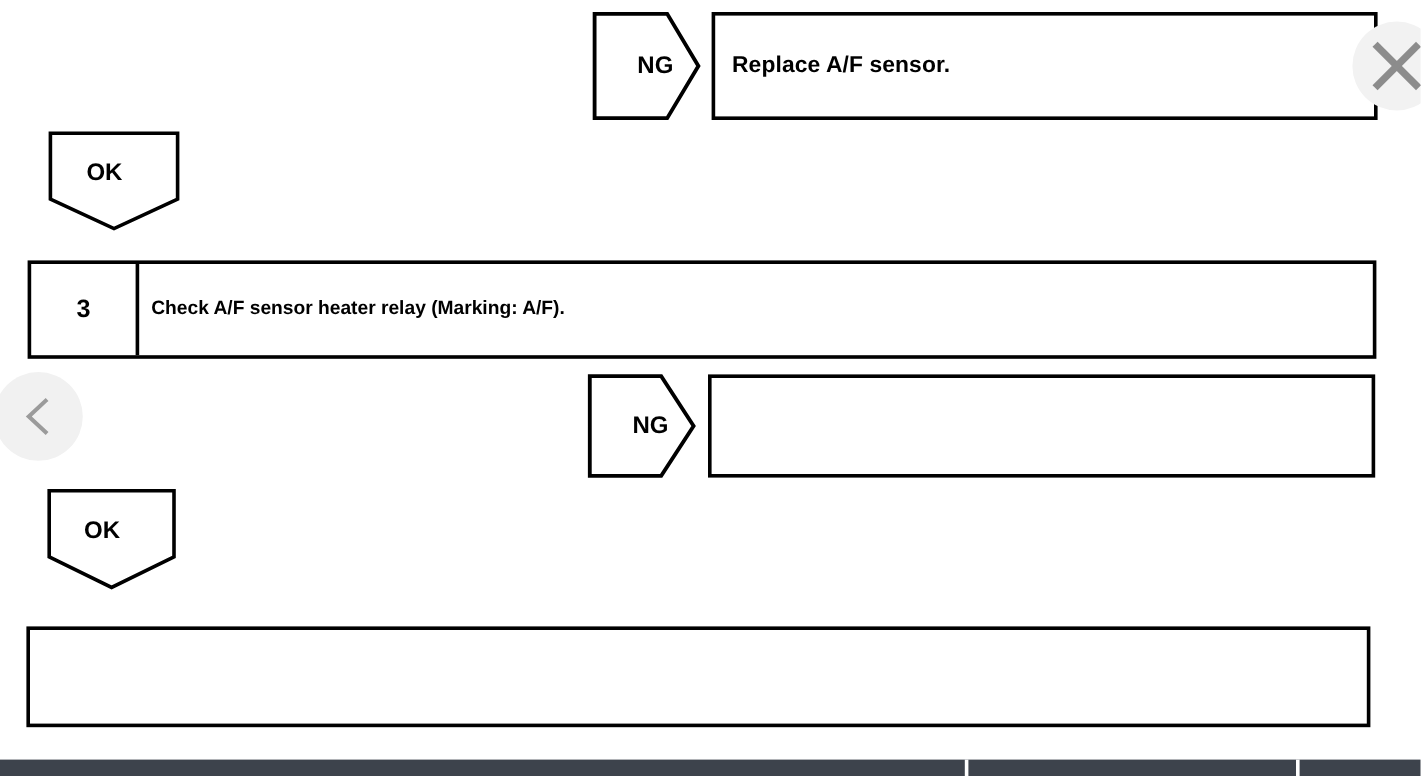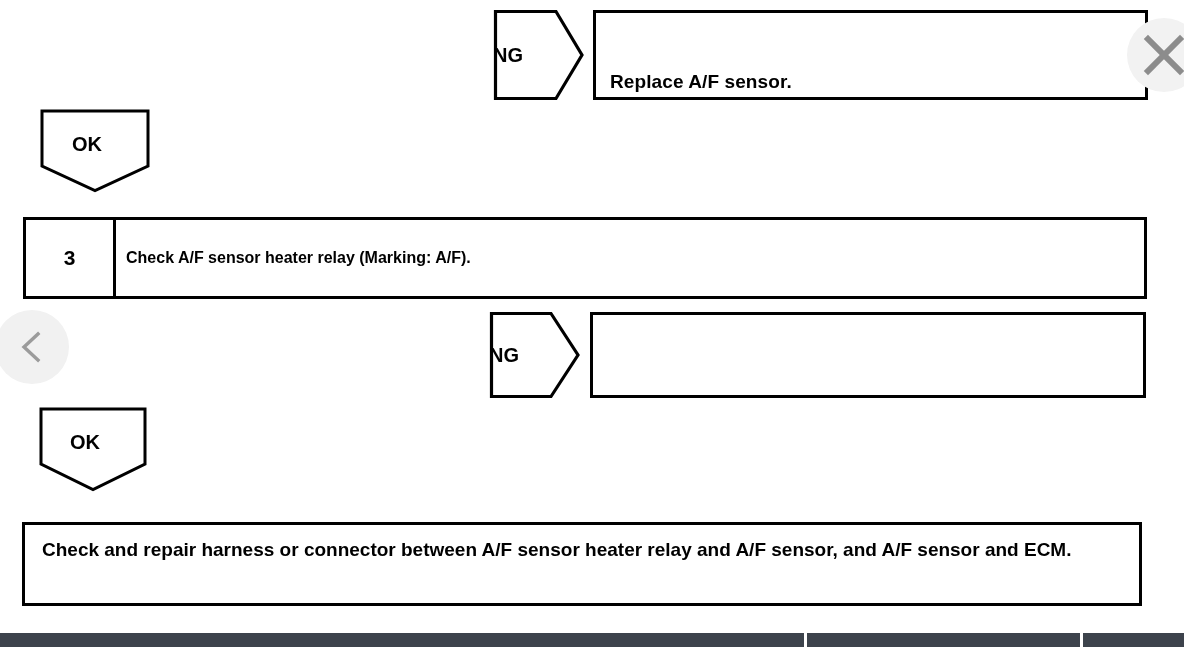--- a/index.html
+++ b/index.html
@@ -33,21 +33,20 @@
     color: #000000;
     letter-spacing: 0.1px;
     white-space: pre-wrap;
   }
 
   
   .result-box { border-width: 3px; }
   .result-text {
     font-size: 19px;
     line-height: 22px;
-    margin-top: 27px;
   }
 
   
   .step-box { border-width: 3px; }
   .step-divider {
     position: absolute;
     top: 0;
     bottom: 0;
     width: 3px;
     background: #000000;
@@ -80,21 +79,21 @@
   
   .ng-shape {
     position: absolute;
   }
   .ng-shape svg { display: block; }
   .ng-label {
     position: absolute;
     font-weight: bold;
     font-size: 20px;
     color: #000;
-    text-align: left;
+    text-align: right;
     top: 50%;
     transform: translateY(-50%);
     left: 0;
     width: 74%;
   }
 
   
   .ok-shape {
     position: absolute;
     padding-left: 16px;
@@ -182,21 +181,20 @@
 
   <div class="ok-shape" style="left:23px; top:407px; width:108px; height:85px;">
     <svg width="108" height="85" viewBox="0 0 108 85" aria-hidden="true">
       <polygon points="2,2 106,2 106,57 54,82.5 2,57" fill="#ffffff" stroke="#000000" stroke-width="3" stroke-linejoin="miter"></polygon>
     </svg>
     <div class="ok-label">OK</div>
   </div>
 
   <div class="box final-box" style="left:22px; top:522px; width:1120px; height:84px;">
   </div>
-  <div class="final-text" style="left:42px; top:539px; width:1088px;">Check and repair harness or connector between A/F sensor heater relay and A/F sensor, and A/F sensor and ECM.</div>
 
   <div class="circle-btn" style="left:-5px; top:310px; width:74px; height:74px;">
     <svg width="30" height="34" viewBox="0 0 30 34" aria-hidden="true">
       <polyline points="21,4 7,17 21,30" fill="none" stroke="#9b9b9b" stroke-width="3.4" stroke-linecap="square" stroke-linejoin="miter"></polyline>
     </svg>
   </div>
 
   <div class="circle-btn" style="left:1127px; top:18px; width:74px; height:74px; background:#f2f2f2;">
     <svg width="44" height="44" viewBox="0 0 44 44" aria-hidden="true">
       <line x1="6" y1="6" x2="38" y2="38" stroke="#8c8c8c" stroke-width="6" stroke-linecap="square"></line>

